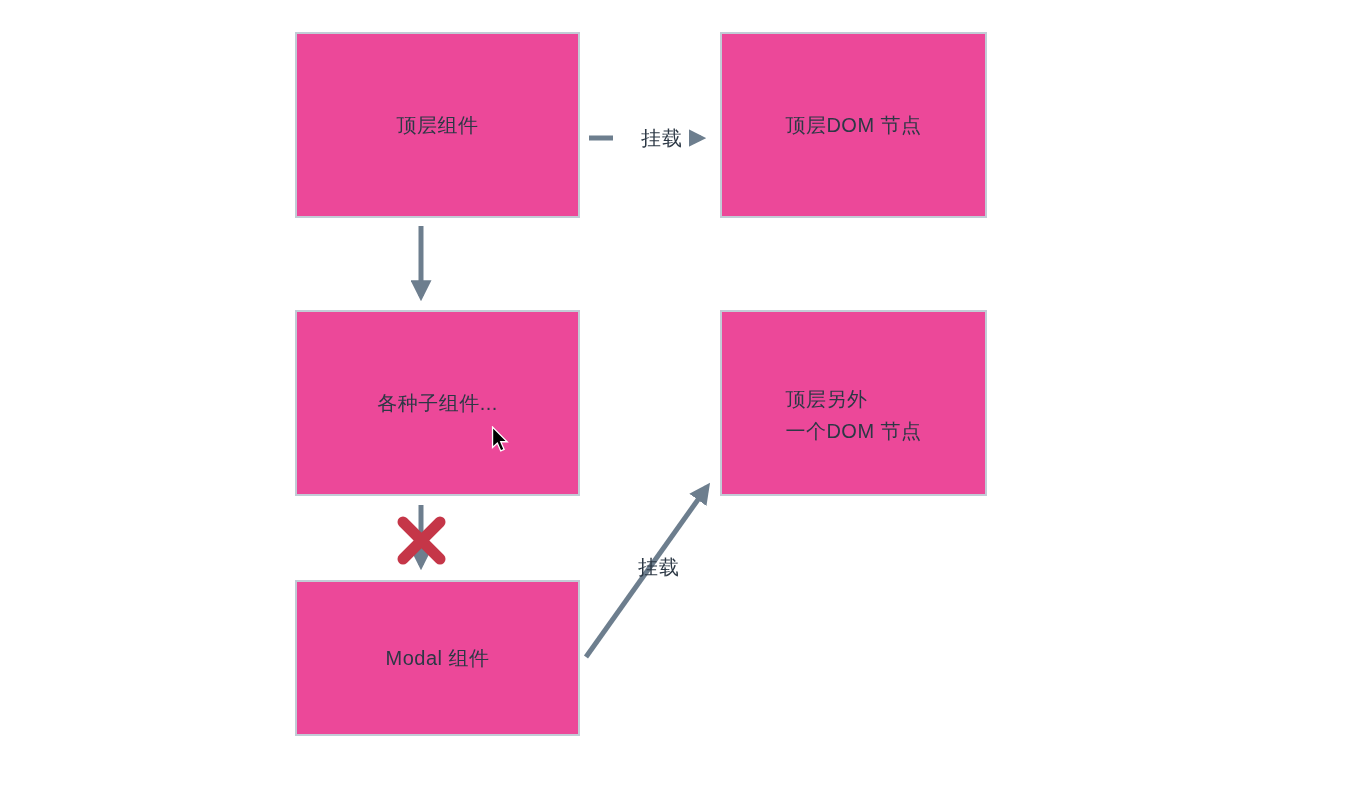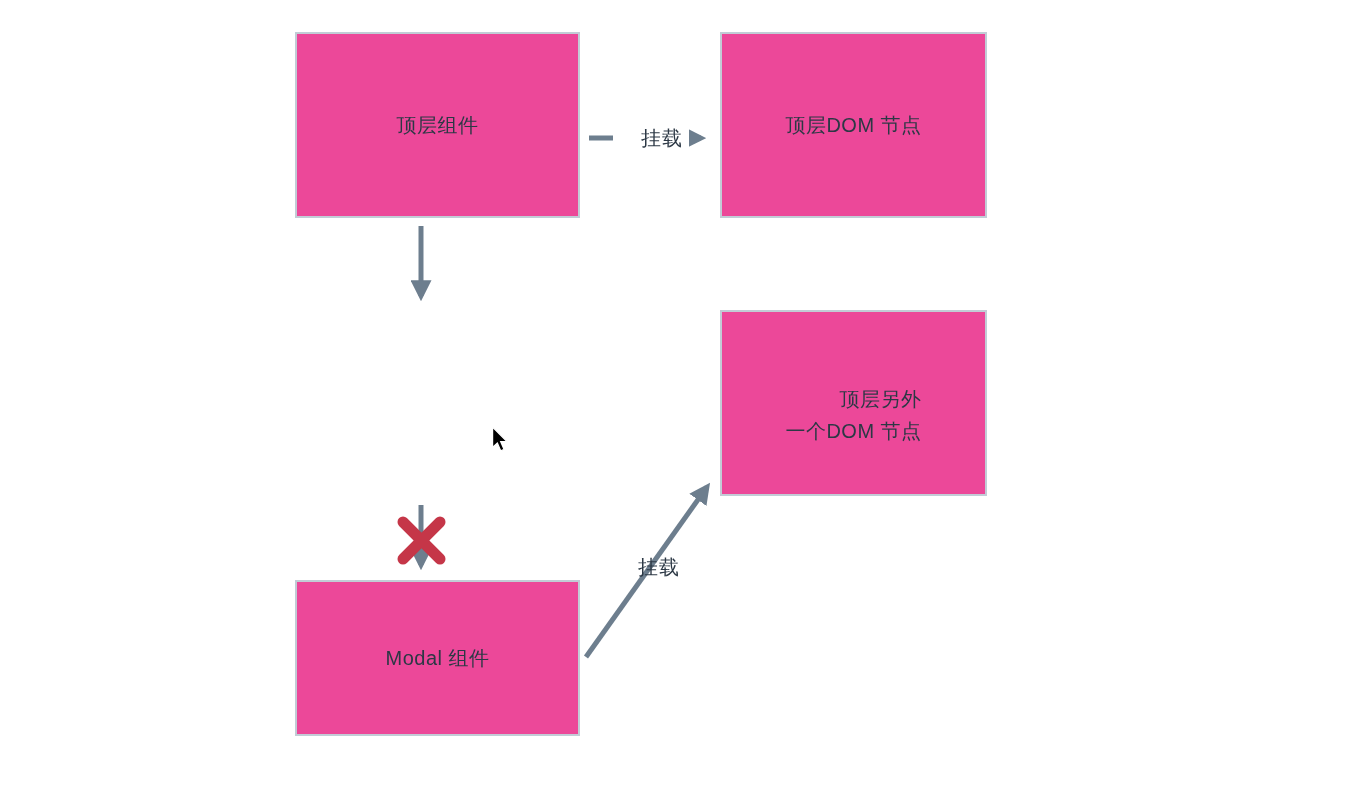--- a/index.html
+++ b/index.html
@@ -36,21 +36,21 @@
     color: #2c3845;
     letter-spacing: 0.5px;
     z-index: 1;
   }
   .box-a { left: 295px; top: 32px;  width: 285px; height: 186px; }
   .box-b { left: 720px; top: 32px;  width: 267px; height: 186px; }
   .box-c { left: 295px; top: 310px; width: 285px; height: 186px; }
   .box-d { left: 720px; top: 310px; width: 267px; height: 186px; }
   .box-e { left: 295px; top: 580px; width: 285px; height: 156px; }
   .multiline {
-    text-align: right;
+    text-align: left;
     line-height: 32px;
     margin-top: 24px;
   }
   .edge-label {
     position: absolute;
     z-index: 6;
     font-size: 20px;
     color: #2c3845;
     letter-spacing: 1px;
     text-align: right;
@@ -107,20 +107,23 @@
   </svg>
 
   <div class="box box-a">
     <span>顶层组件</span>
   </div>
 
   <div class="box box-b">
     <span>顶层DOM 节点</span>
   </div>
 
+  <div class="box box-c">
+    <span>各种子组件...</span>
+  </div>
 
   <div class="box box-d">
     <div class="multiline">
       <div>顶层另外</div>
       <div>一个DOM 节点</div>
     </div>
   </div>
 
   <div class="box box-e">
     <span>Modal 组件</span>

